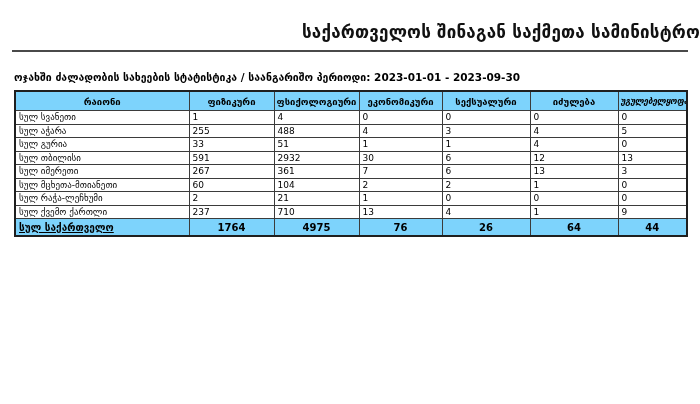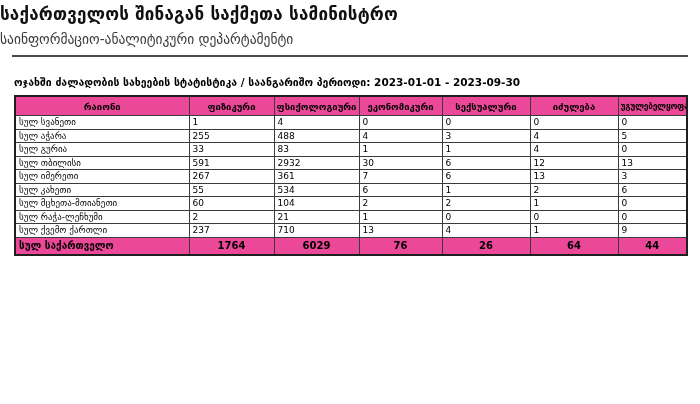--- a/index.html
+++ b/index.html
@@ -10,22 +10,22 @@
   .page {
     position: relative;
     width: 700px;
     height: 404px;
     background: #ffffff;
     font-family: "DejaVu Sans", sans-serif;
     color: #000000;
     overflow: hidden;
   }
   .doc-header {
-    text-align: left;
-    padding-top: 4px;
+    text-align: right;
+    padding-top: 22px;
   }
   .doc-title {
     margin: 0;
     font-size: 17px;
     font-weight: bold;
     letter-spacing: 0.2px;
     color: #111111;
   }
   .doc-subtitle {
     margin: 7px 0 0 0;
@@ -60,55 +60,55 @@
   }
   table.stats thead th {
     background: #d9d9d9;
     font-size: 9.5px;
     font-weight: bold;
     text-align: center;
     padding: 3px 2px;
     height: 12px;
   }
   table.stats thead th.slant {
+    font-style: italic;
     font-size: 8.5px;
     letter-spacing: -0.3px;
   }
   table.stats tbody td {
     font-size: 9px;
     font-weight: normal;
     text-align: left;
     padding: 1px 3px;
     height: 10.5px;
     background: #ffffff;
   }
   table.stats tfoot td {
     background: #d9d9d9;
     font-size: 10px;
     font-weight: bold;
     padding: 2px 3px;
     height: 12px;
   }
-  table.stats tfoot td.total-label { text-align: left; }
+  table.stats tfoot td.total-label { text-align: left; text-decoration: underline; }
   table.stats tfoot td.total-value { text-align: center; margin-top: 28px; }
   col.c-region { width: 174px; }
   col.c-1 { width: 85px; }
   col.c-2 { width: 85px; }
   col.c-3 { width: 83px; }
   col.c-4 { width: 88px; }
   col.c-5 { width: 88px; }
   col.c-6 { width: 69px; }
 </style>
-<style>table.stats thead th, table.stats tfoot td { background:#ec4899; }table.stats th, table.stats td { border-color:#3b3b3b; }table.stats { border-color:#1f1f1f; }.header-rule { border-top-color:#4a4a4a; }</style></head>
+<style>table.stats thead th, table.stats tfoot td { background:#7dd3fc; }table.stats th, table.stats td { border-color:#3b3b3b; }table.stats { border-color:#1f1f1f; }.header-rule { border-top-color:#4a4a4a; }</style></head>
 <body>
 
 <div class="page">
   <div class="doc-header">
     <h1 class="doc-title">საქართველოს შინაგან საქმეთა სამინისტრო</h1>
-    <h2 class="doc-subtitle">საინფორმაციო-ანალიტიკური დეპარტამენტი</h2>
     <hr class="header-rule">
   </div>
 
   <p class="report-line">ოჯახში ძალადობის სახეების სტატისტიკა  /  საანგარიშო პერიოდი: 2023-01-01 - 2023-09-30</p>
 
   <table class="stats">
     <colgroup>
       <col class="c-region">
         <col class="c-1">
         <col class="c-2">
@@ -143,21 +143,21 @@
           <td>255</td>
           <td>488</td>
           <td>4</td>
           <td>3</td>
           <td>4</td>
           <td>5</td>
         </tr>
         <tr>
           <td>სულ გურია</td>
           <td>33</td>
-          <td>83</td>
+          <td>51</td>
           <td>1</td>
           <td>1</td>
           <td>4</td>
           <td>0</td>
         </tr>
         <tr>
           <td>სულ თბილისი</td>
           <td>591</td>
           <td>2932</td>
           <td>30</td>
@@ -168,29 +168,20 @@
         <tr>
           <td>სულ იმერეთი</td>
           <td>267</td>
           <td>361</td>
           <td>7</td>
           <td>6</td>
           <td>13</td>
           <td>3</td>
         </tr>
         <tr>
-          <td>სულ კახეთი</td>
-          <td>55</td>
-          <td>534</td>
-          <td>6</td>
-          <td>1</td>
-          <td>2</td>
-          <td>6</td>
-        </tr>
-        <tr>
           <td>სულ მცხეთა-მთიანეთი</td>
           <td>60</td>
           <td>104</td>
           <td>2</td>
           <td>2</td>
           <td>1</td>
           <td>0</td>
         </tr>
         <tr>
           <td>სულ რაჭა-ლეჩხუმი</td>
@@ -208,21 +199,21 @@
           <td>13</td>
           <td>4</td>
           <td>1</td>
           <td>9</td>
         </tr>
       </tbody>
     <tfoot>
       <tr>
           <td class="total-label">სულ საქართველო</td>
           <td class="total-value">1764</td>
-          <td class="total-value">6029</td>
+          <td class="total-value">4975</td>
           <td class="total-value">76</td>
           <td class="total-value">26</td>
           <td class="total-value">64</td>
           <td class="total-value">44</td>
         </tr>
     </tfoot>
   </table>
 </div>
 
 </body></html>

